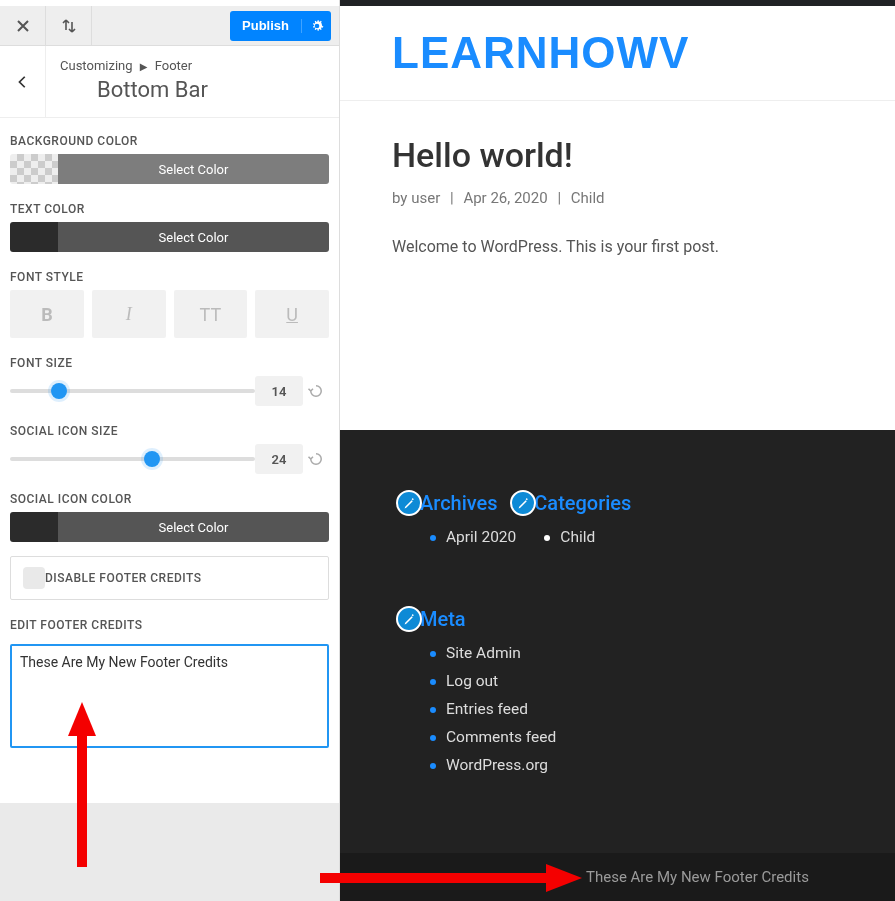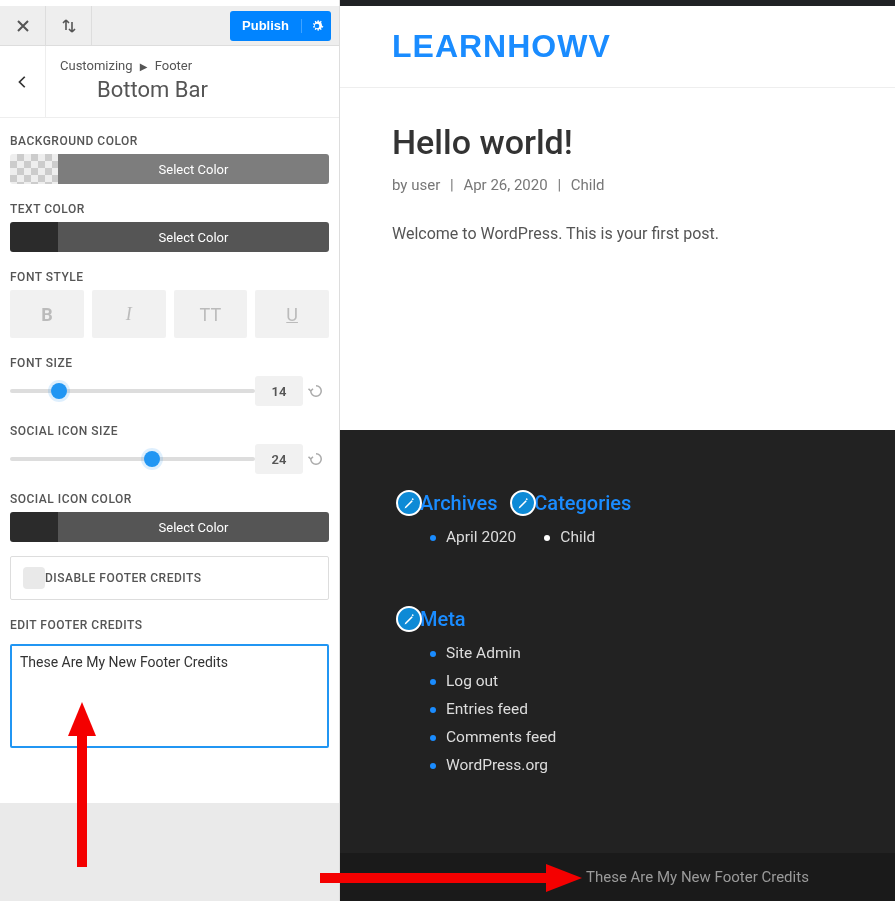--- a/index.html
+++ b/index.html
@@ -181,21 +181,21 @@
 
   
   .preview {
     flex:1;
     background:#fff;
     position:relative;
     overflow:hidden;
     margin-top:6px;
   }
   .site-title {
-    color:#1a8cff; font-size:32px; font-weight:800;
+    color:#1a8cff; font-size:44px; font-weight:800;
     letter-spacing:1px; padding:22px 14px 22px 52px;
     font-family: "Segoe UI", sans-serif;
     white-space:nowrap;
   }
   .divider { border-top:1px solid #eee; }
   .post { padding: 34px 0 0 52px; }
   .post-title { font-size:34px; color:#333; font-weight:500; }
   .post-meta { color:#777; font-size:15px; margin-top:14px; }
   .post-meta .sep { margin:0 6px; }
   .post-meta a { color:#777; text-decoration:none;margin-top:40px; }

